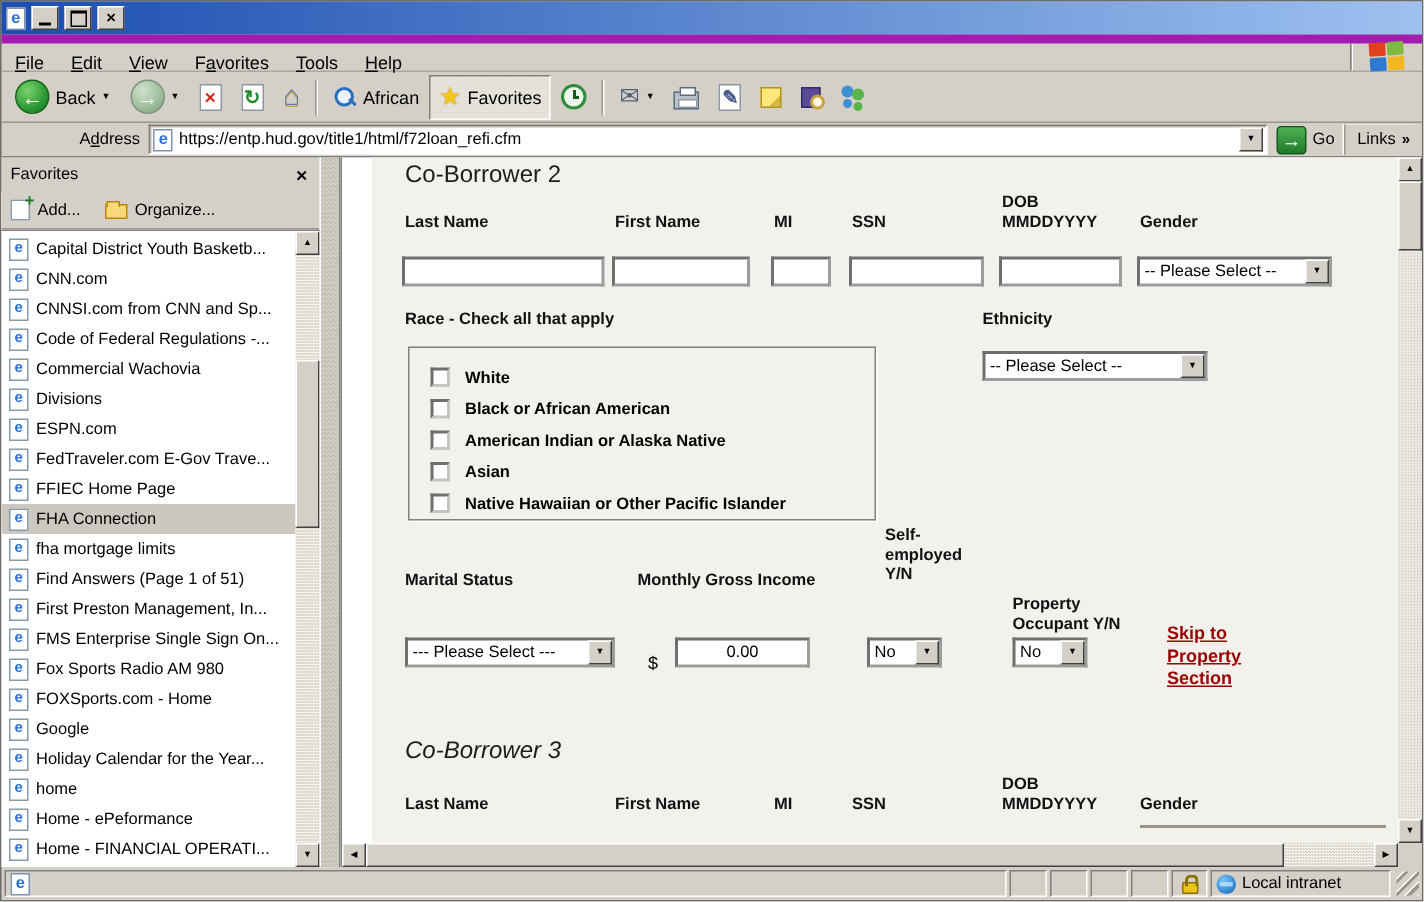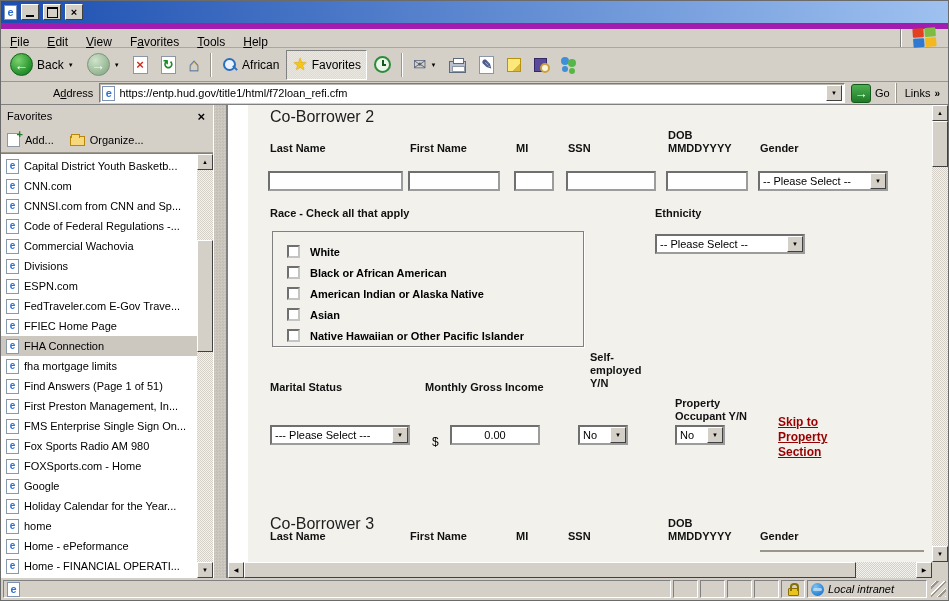--- a/index.html
+++ b/index.html
@@ -185,21 +185,21 @@
   .pane { height:18px; border:1px solid; border-color:#808080 #fff #fff #808080; display:flex; align-items:center; padding:0 3px; gap:4px; }
   .pane.grow { flex:1; }
   .pane.small { width:25px; }
   .lock { width:11px; height:8px; background:#e8c41c; border:1px solid #8a7000; border-radius:1px; position:relative; margin-top:5px; }
   .lock::before { content:""; position:absolute; left:1px; top:-6px; width:5px; height:6px;
                   border:2px solid #8a7000; border-bottom:none; border-radius:4px 4px 0 0; }
   .globe { width:13px; height:13px; border-radius:50%; background:radial-gradient(circle at 35% 30%, #7cc1f2, #2f86d4 65%, #175a9e); position:relative; flex:0 0 auto; }
   .globe::after { content:""; position:absolute; left:2px; top:5px; width:9px; height:3px; background:#bfe0f8; border-radius:2px; opacity:.8; }
   .grip { width:15px; height:16px; margin-left:2px;
           background:repeating-linear-gradient(135deg, transparent 0 3px, #fff 3px 4px, #9a968c 4px 6px); }
-  .status-text { font-size:11px; white-space:nowrap;font-style:italic; }
+  .status-text { font-size:11px; white-space:nowrap; }
 </style>
 </head>
 <body>
 
 <div class="window">
 
   <div class="titlebar">
     <div class="ie-doc-icon">
         <span>e</span>
       </div>
@@ -565,21 +565,21 @@
         <div class="sel" style="left:330px; top:320px; width:50px;">
           <span class="sel-text">No</span>
           <span class="sel-btn">▼</span>
         </div>
         <div class="sel" style="left:427px; top:320px; width:50px;">
           <span class="sel-text">No</span>
           <span class="sel-btn">▼</span>
         </div>
         <a class="skip-link" style="left:530px; top:310px;">Skip to Property Section</a>
 
-        <div class="h2" style="left:22px; top:410px;">Co-Borrower 3</div>
+        <div class="h2" style="left:22px; top:387px;font-style:italic;">Co-Borrower 3</div>
 
         <div class="frow" style="top:412px;">
 
         <div>Last Name</div>
             <div>First Name</div>
             <div>MI</div>
             <div>SSN</div>
             <div>DOB
 MMDDYYYY</div>
             <div>Gender</div>

